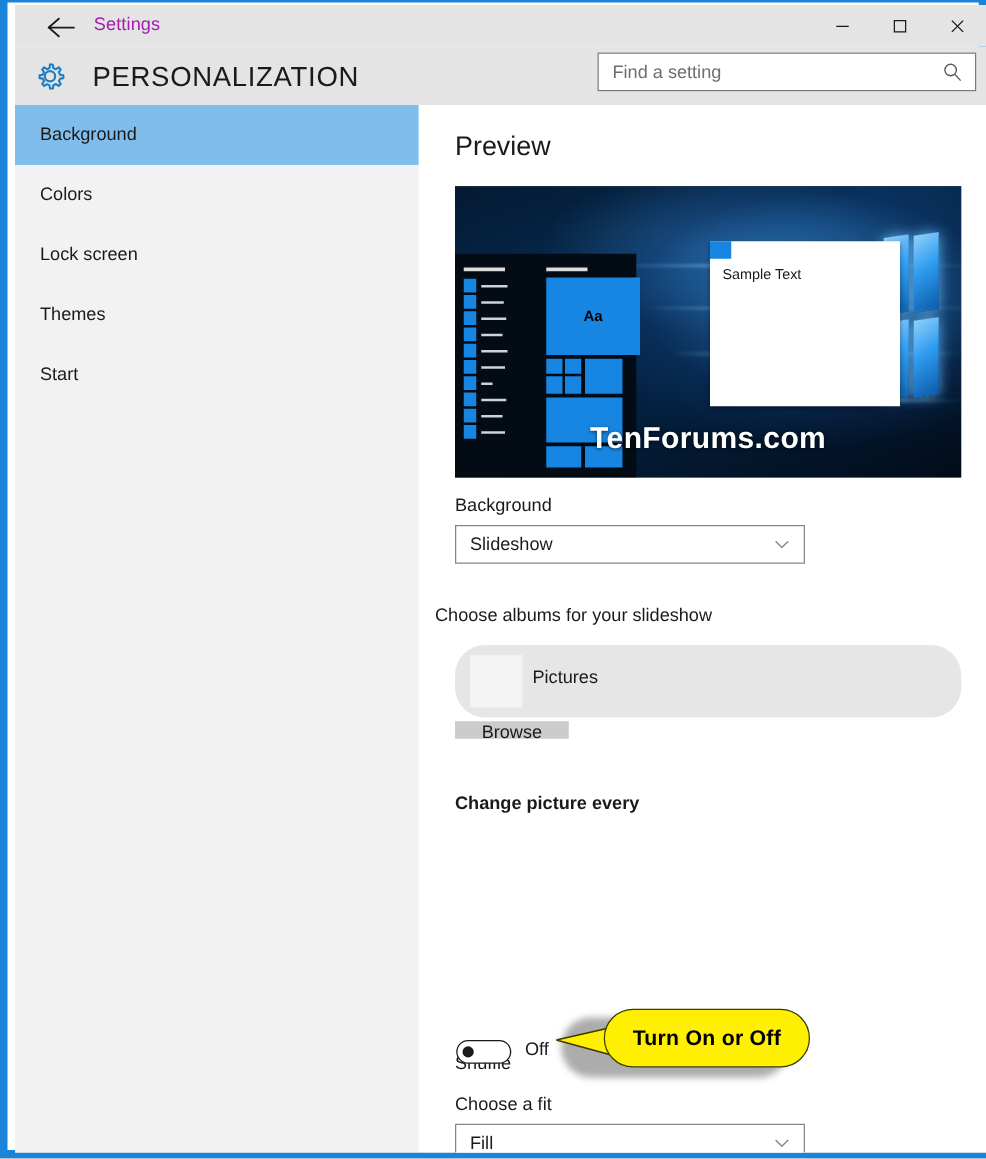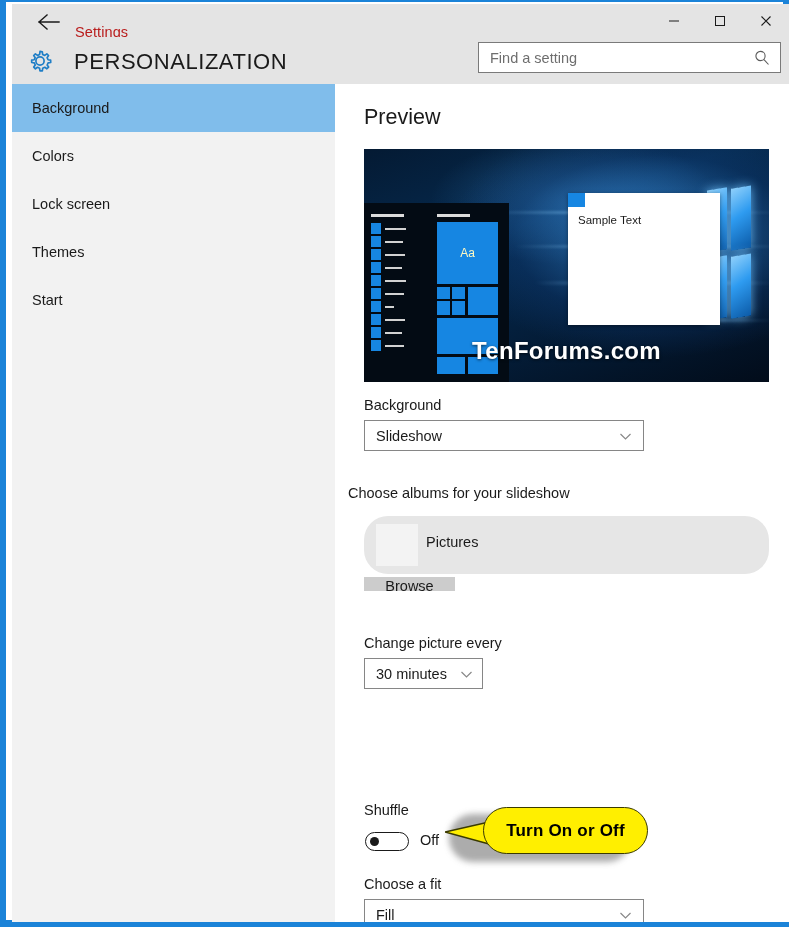--- a/index.html
+++ b/index.html
@@ -46,23 +46,22 @@
     position: absolute;
     left: 22px; top: 7px;
     width: 30px; height: 22px;
     cursor: pointer;
   }
   .back-arrow svg { display: block; }
   .titlebar-title {
     position: absolute;
     left: 63px; top: 8px;
     font-size: 14.5px;
-    color: #b91c1c;
+    color: #a21caf;
     letter-spacing: .1px;
-    margin-top: 12px;
   }
   .caption-btns {
     position: absolute;
     right: 0; top: 0;
     height: 33px;
     display: flex;
   }
   .cap-btn {
     width: 46px;
     height: 33px;
@@ -224,25 +223,25 @@
   .pv-hdr-bar { height: 3px; background: #dcdcdc; margin-bottom: 5px; }
   .pv-list-row { display: flex; align-items: center; height: 13px; }
   .pv-sq { width: 10px; height: 11px; background: #1686e2; }
   .pv-line { height: 2px; background: #d2d2d2; margin-left: 4px; }
 
   .pv-col-tiles { position: absolute; left: 73px; top: 11px; width: 61px; }
   .pv-tile { background: #1686e2; position: absolute; }
   .pv-aa {
     position: absolute;
     left: 0; top: 8px;
-    width: 61px; height: 62px;
+    width: 75px; height: 62px;
     background: #1686e2;
-    color: #fef9c3;
+    color: #000000;
     font-size: 12px;
-    display: flex; align-items: center; justify-content: center;
+    display: flex; align-items: center; justify-content: center; font-weight: bold;
   }
   .pv-grid { position: absolute; left: 0; top: 73px; width: 61px; height: 28px; }
   .pv-big  { position: absolute; left: 0; top: 104px; width: 61px; height: 36px; background: #1686e2; }
   .pv-b1   { position: absolute; left: 0; top: 143px; width: 28px; height: 17px; background: #1686e2; }
   .pv-b2   { position: absolute; left: 31px; top: 143px; width: 30px; height: 17px; background: #1686e2; }
 
   .pv-window {
     position: absolute;
     left: 204px; top: 44px;
     width: 152px; height: 132px;
@@ -569,31 +568,23 @@
           </span>
         </div>
 
         <div class="field-label" style="left:13px; top:401px;">Choose albums for your slideshow</div>
         <div class="album-row">
           <div class="album-thumb"></div>
           <div class="album-name">Pictures</div>
         </div>
         <button class="browse-btn">Browse</button>
 
-        <div class="field-label" style="left:29px; top:551px;">Change picture every</div>
-        <div class="combo" style="left:29px; top:574px; width:119px;">
-          <span class="combo-text">30 minutes</span>
-          <span class="combo-chev" style="right:9px;">
-            <svg width="13" height="13" viewBox="0 0 13 13">
-              <path d="M1.5 4 L6.5 9 L11.5 4" stroke="#888888" stroke-width="1.2" fill="none"></path>
-            </svg>
-          </span>
-        </div>
-
-        <div class="field-label" style="left:29px; top:718px;">Shuffle</div>
+        <div class="field-label" style="left:29px; top:551px;font-weight:bold;">Change picture every</div>
+
+        <div class="field-label" style="left:29px; top:759px;">Shuffle</div>
         <div class="toggle">
           <div class="toggle-knob"></div>
         </div>
         <div class="toggle-state">Off</div>
 
         <div class="callout-wrap">
           <div class="callout-shadow"></div>
           <svg class="callout-tail" viewBox="0 0 46 24">
             <path d="M0 11 L44 1 L44 23 Z" fill="#ffef00" stroke="#3a3a00" stroke-width="1.3" stroke-linejoin="round"></path>
           </svg>

